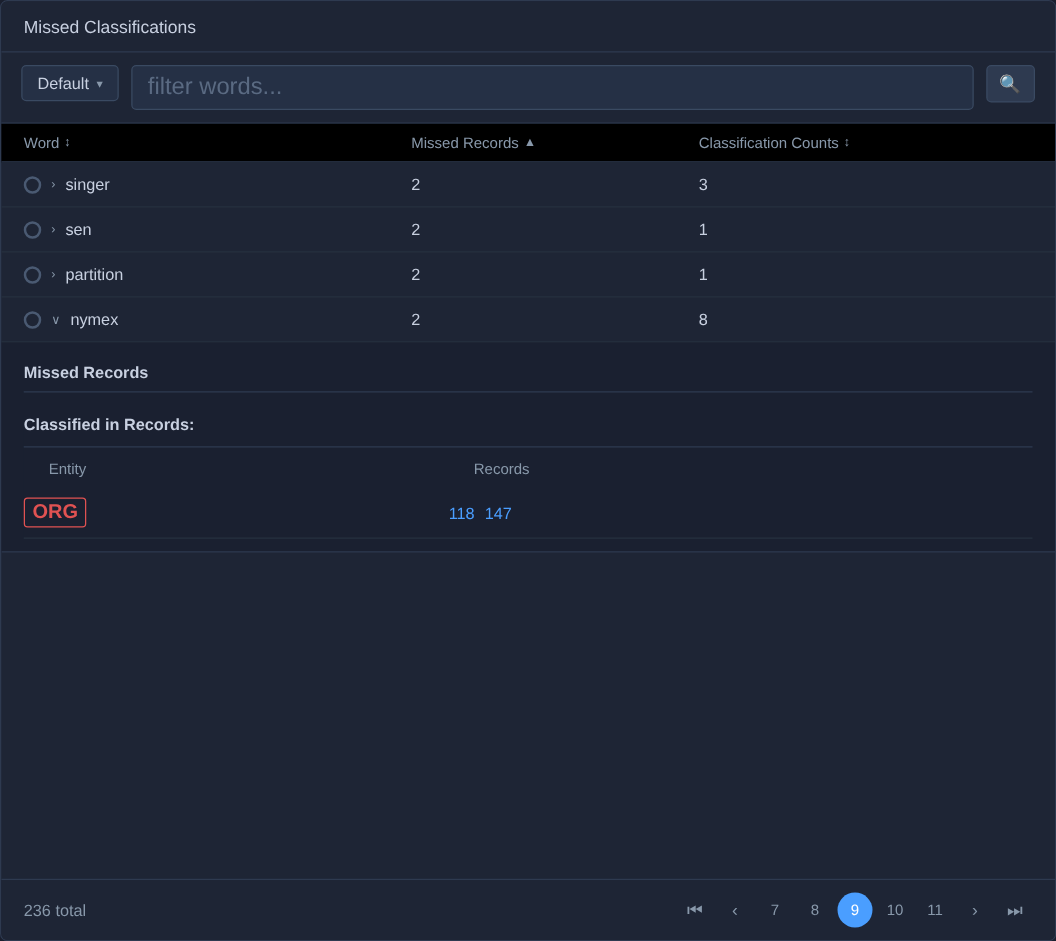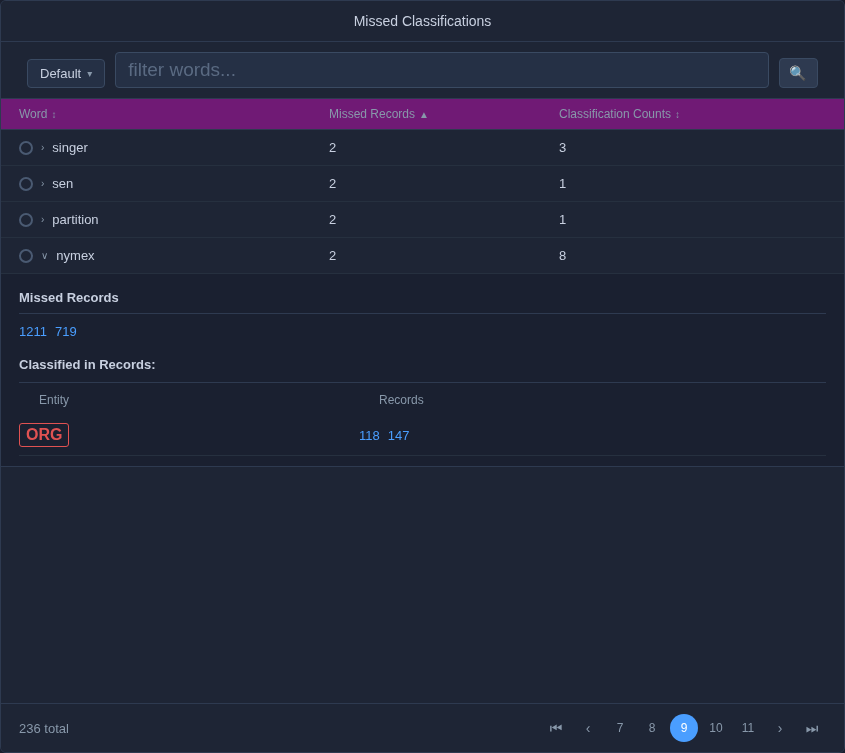--- a/index.html
+++ b/index.html
@@ -23,26 +23,25 @@
       flex-direction: column;
       overflow: hidden;
       position: relative;
     }
     .panel-title {
       padding: 12px 18px;
       font-size: 14px;
       color: #c8d0e0;
       border-bottom: 1px solid #2e3a50;
       background: #1e2535;
-      text-align: center;
     }
     .toolbar {
       display: flex;
-      align-items: flex-end;
-      padding: 10px 26px;
+      align-items: flex-start;
+      padding: 10px 16px;
       gap: 10px;
       border-bottom: 1px solid #2e3a50;
     }
     .dropdown-btn {
       display: flex;
       align-items: center;
       gap: 6px;
       background: #253045;
       border: 1px solid #3a4a62;
       color: #c8d0e0;
@@ -72,21 +71,21 @@
       cursor: pointer;
       font-size: 14px;
     }
     .table-header {
       display: grid;
       grid-template-columns: 310px 230px 1fr;
       padding: 8px 18px;
       border-bottom: 1px solid #2e3a50;
       color: #8898aa;
       font-size: 12px;
-      background: #701a75;
+      background: #000000;
     }
     .table-header span { display: flex; align-items: center; gap: 4px; }
     .sort-icon { font-size: 10px; color: #8898aa; }
     .content-area {
       flex: 1;
       overflow-y: auto;
       position: relative;
     }
     .content-area::-webkit-scrollbar { width: 10px; }
     .content-area::-webkit-scrollbar-track { background: #1e2535; }
@@ -291,24 +290,20 @@
         <span class="word-text">nymex</span>
       </div>
       <div class="missed-records-val">2</div>
       <div class="classification-val">8</div>
     </div>
 
     <div class="expanded-section">
 
       <div class="section-heading">Missed Records</div>
       <div class="section-divider"></div>
-      <div class="record-links">
-        <a class="record-link">1211</a>
-        <a class="record-link">719</a>
-      </div>
 
       <div class="classified-section" style="margin-top: 18px; padding: 0;">
         <div class="classified-title">Classified in Records:</div>
         <div class="section-divider"></div>
         <div class="classified-table-header">
           <span>Entity</span>
           <span>Records</span>
         </div>
         <div class="classified-row">
           <div>

